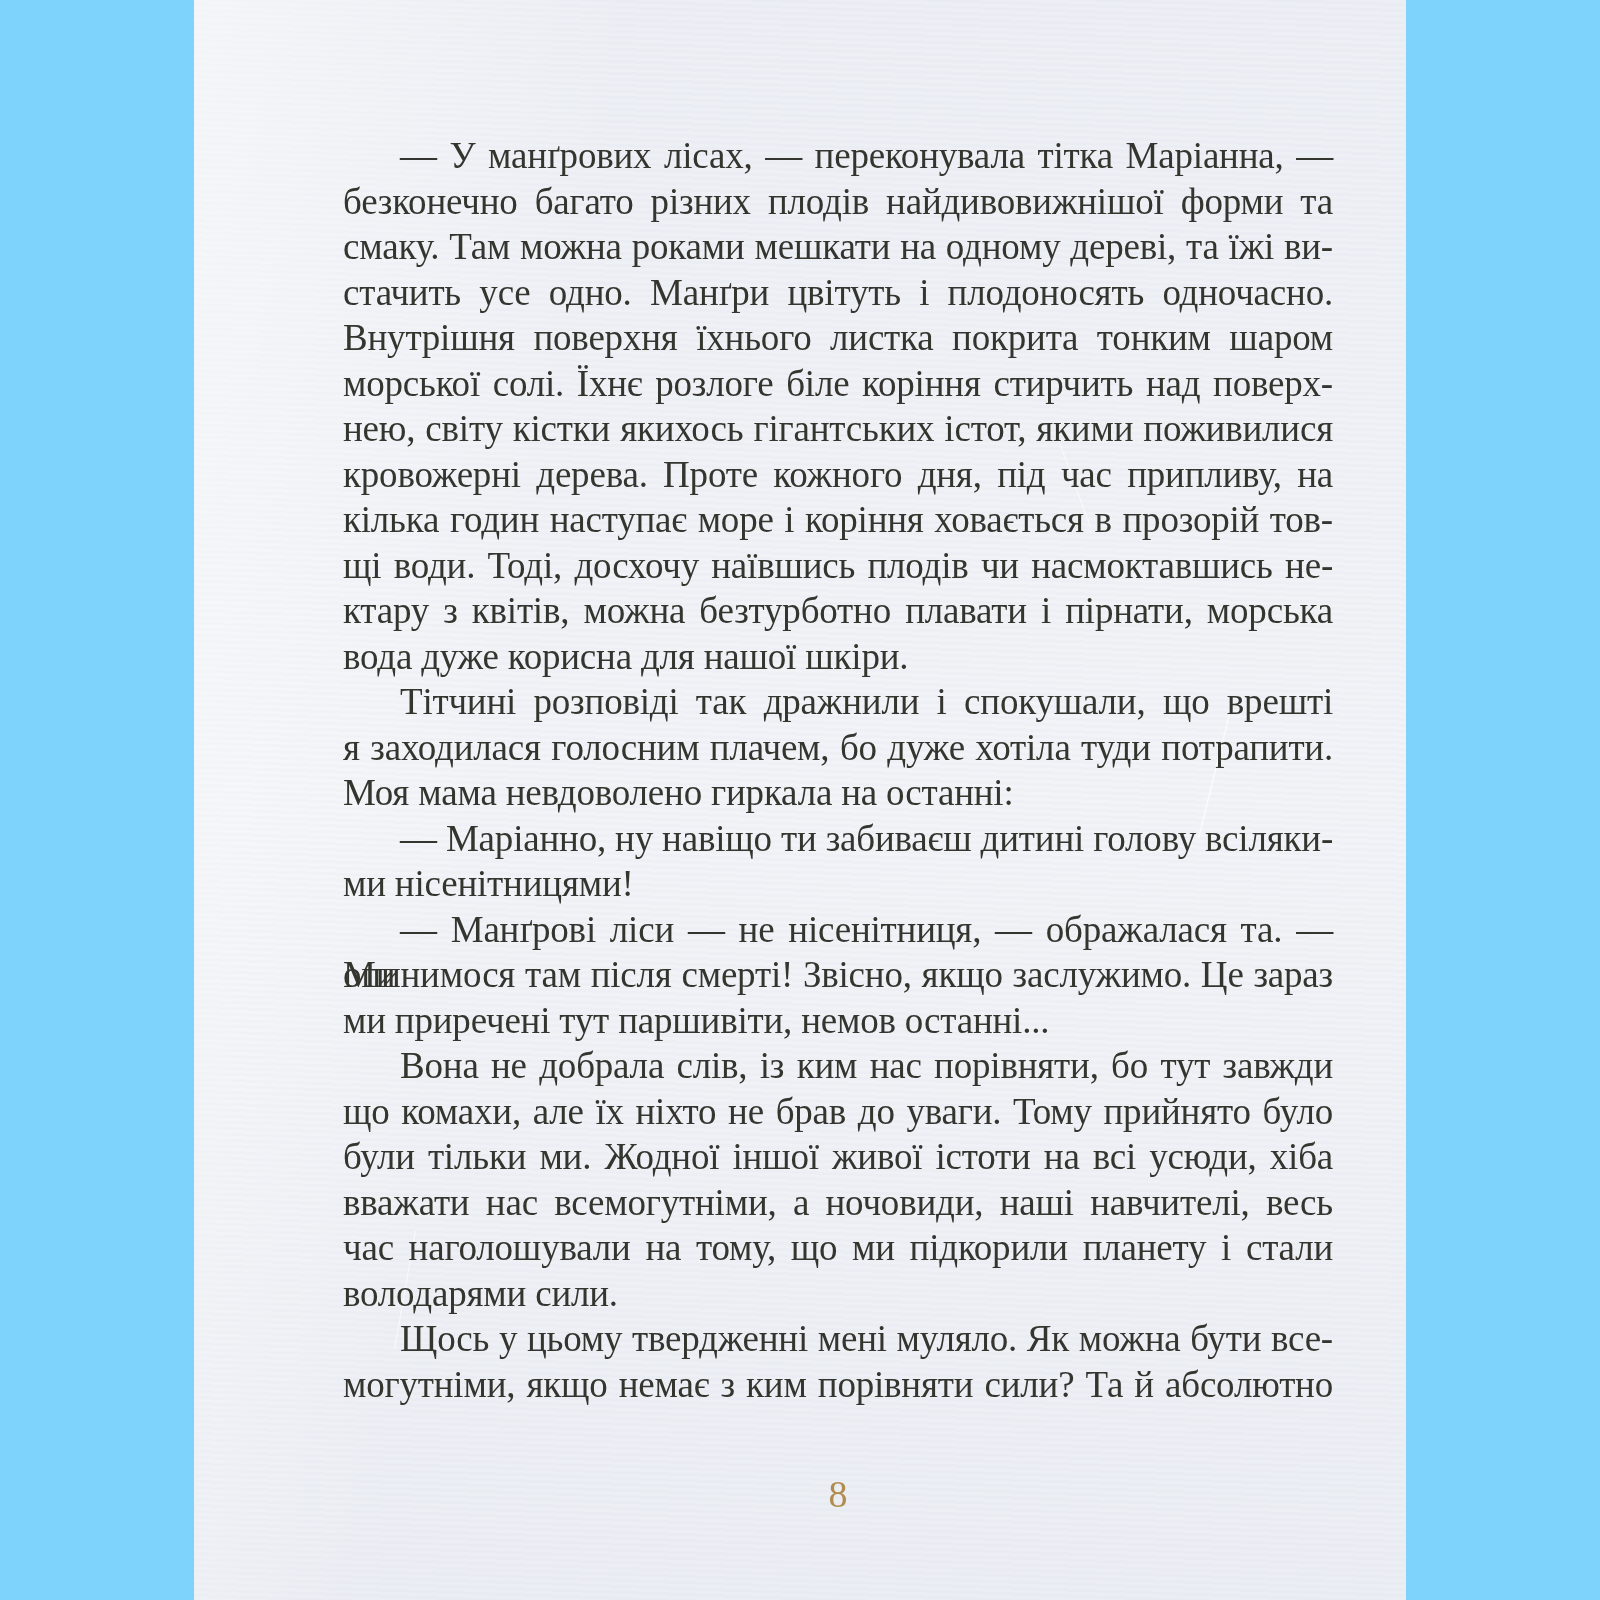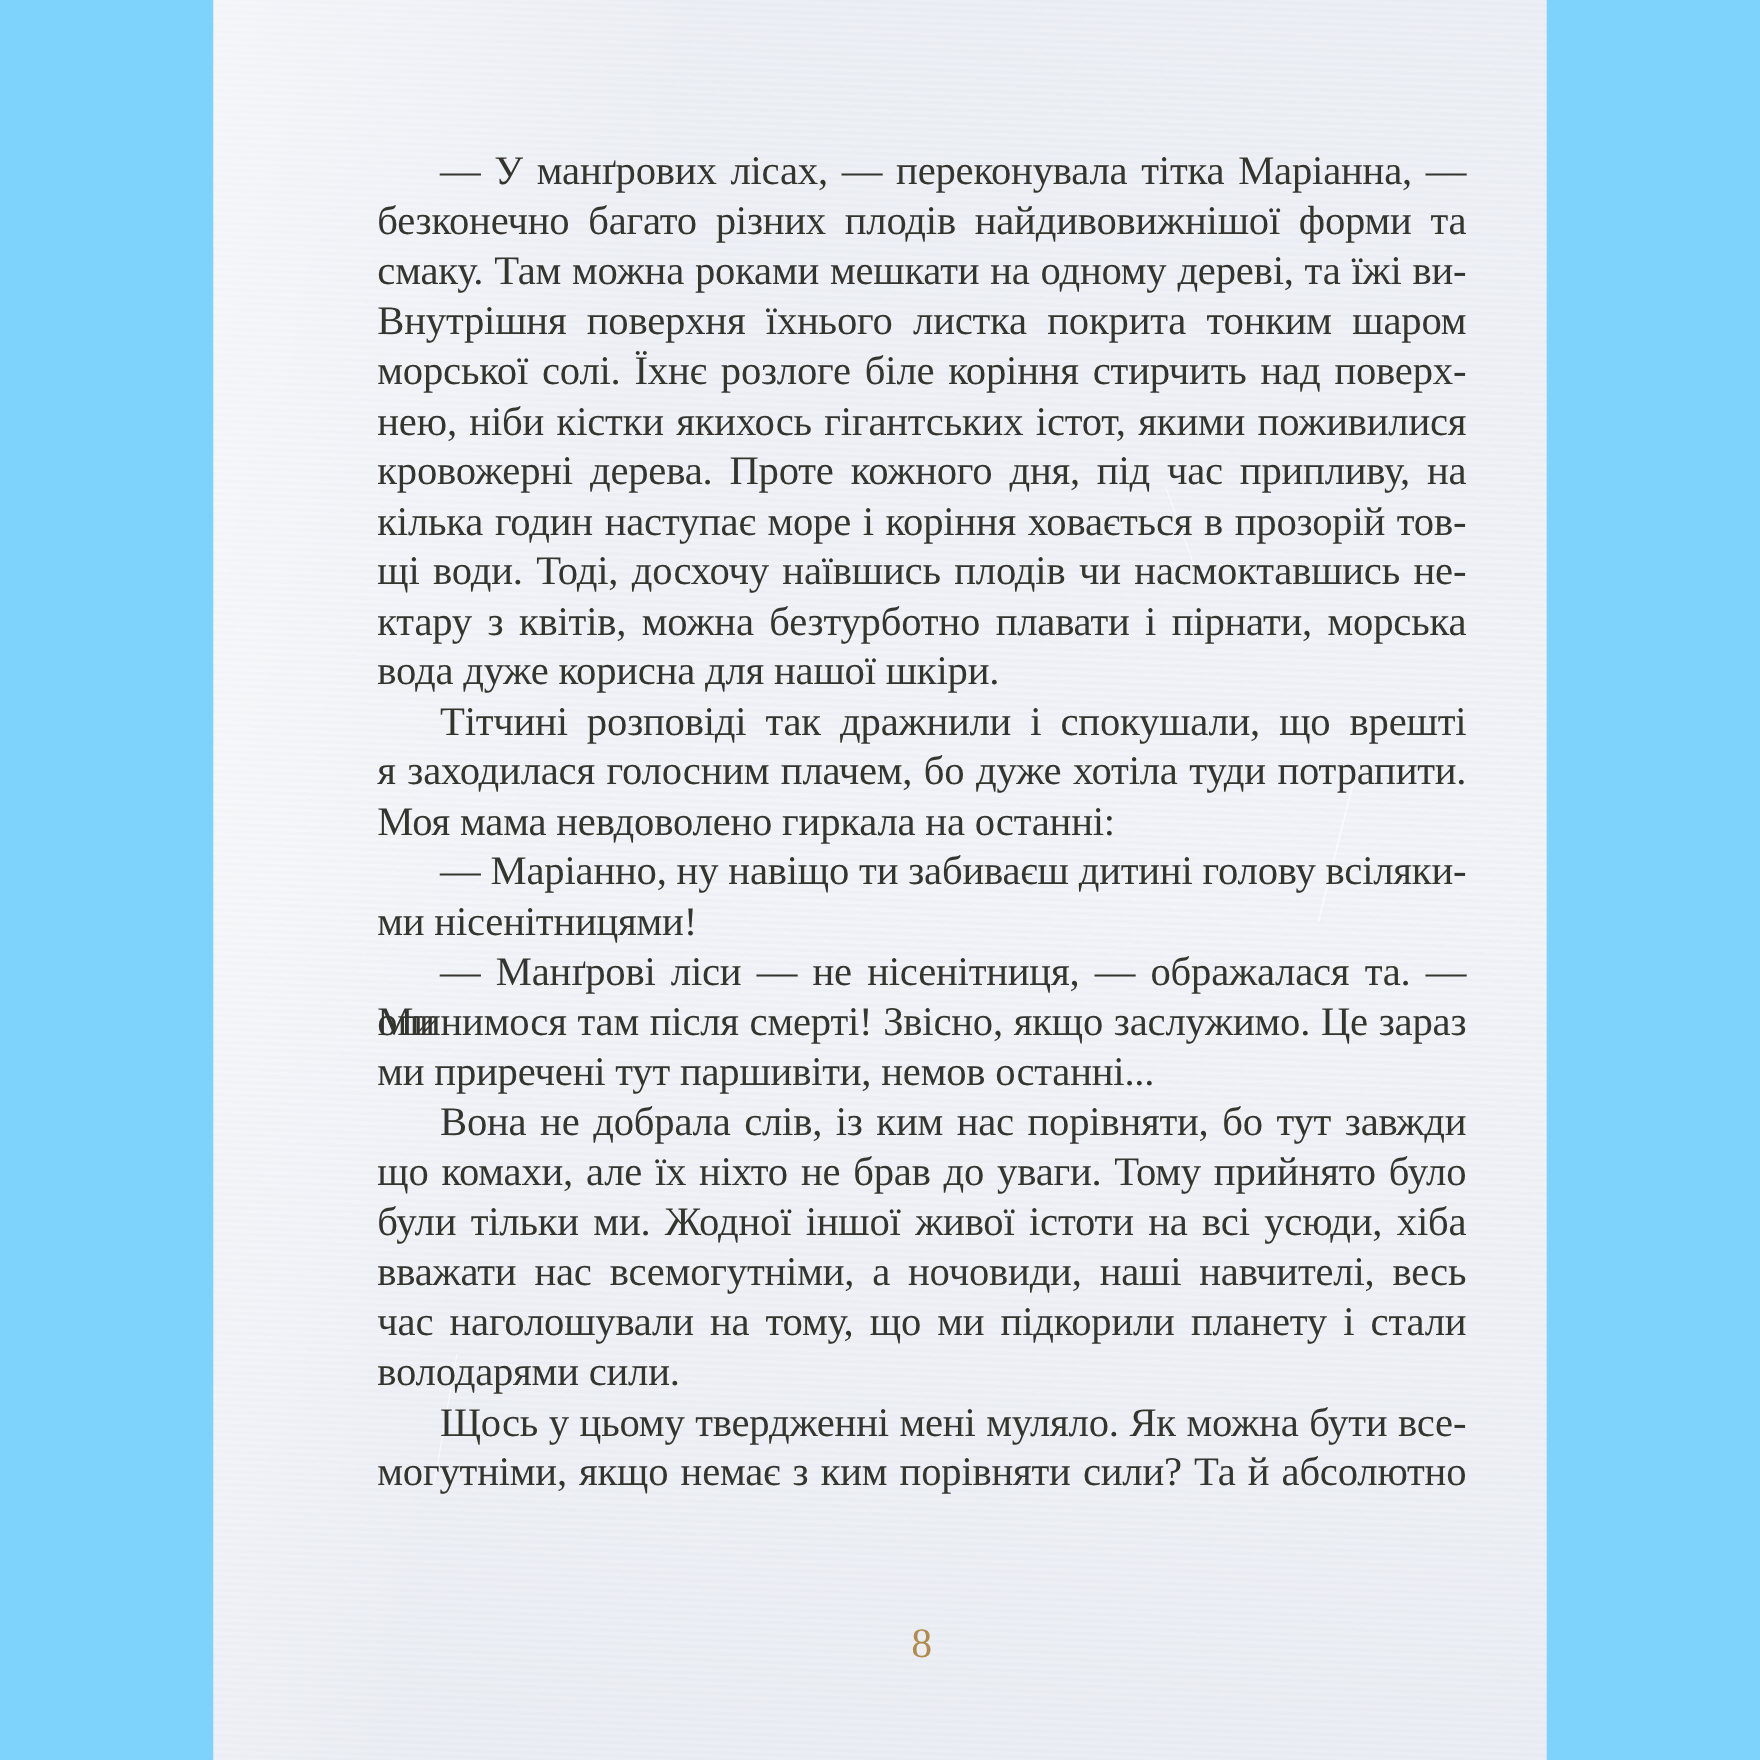--- a/index.html
+++ b/index.html
@@ -69,23 +69,24 @@
 
 <div class="canvas">
   <div class="paper">
     <div class="scratch s1"></div>
     <div class="scratch s2"></div>
     <div class="scratch s3"></div>
     <div class="textblock">
         <div class="line first">— У манґрових лісах, — переконувала тітка Маріанна, —</div>
         <div class="line">безконечно багато різних плодів найдивовижнішої форми та</div>
         <div class="line">смаку. Там можна роками мешкати на одному дереві, та їжі ви-</div>
+        <div class="line">стачить усе одно. Манґри цвітуть і плодоносять одночасно.</div>
         <div class="line">Внутрішня поверхня їхнього листка покрита тонким шаром</div>
         <div class="line">морської солі. Їхнє розлоге біле коріння стирчить над поверх-</div>
-        <div class="line">нею, ніби кістки якихось гігантських істот, якими поживилися</div>
+        <div class="line">нею, світу кістки якихось гігантських істот, якими поживилися</div>
         <div class="line">кровожерні дерева. Проте кожного дня, під час припливу, на</div>
         <div class="line">кілька годин наступає море і коріння ховається в прозорій тов-</div>
         <div class="line">щі води. Тоді, досхочу наївшись плодів чи насмоктавшись не-</div>
         <div class="line">ктару з квітів, можна безтурботно плавати і пірнати, морська</div>
         <div class="line lastline">вода дуже корисна для нашої шкіри.</div>
         <div class="line first">Тітчині розповіді так дражнили і спокушали, що врешті</div>
         <div class="line">я заходилася голосним плачем, бо дуже хотіла туди потрапити.</div>
         <div class="line lastline">Моя мама невдоволено гиркала на останні:</div>
         <div class="line first">— Маріанно, ну навіщо ти забиваєш дитині голову всіляки-</div>
         <div class="line lastline">ми нісенітницями!</div>

